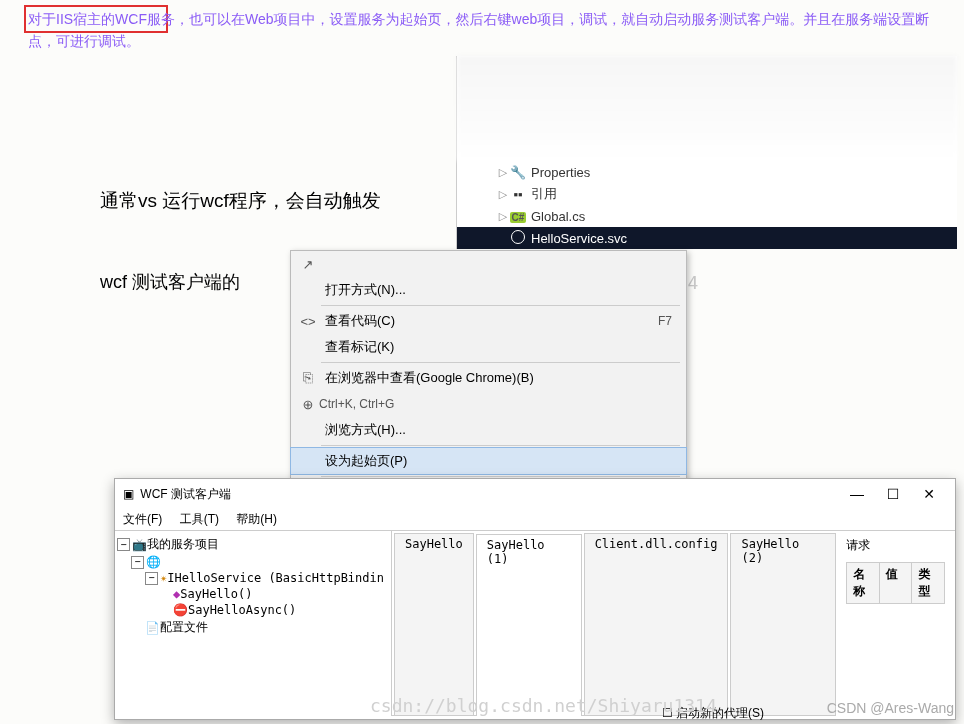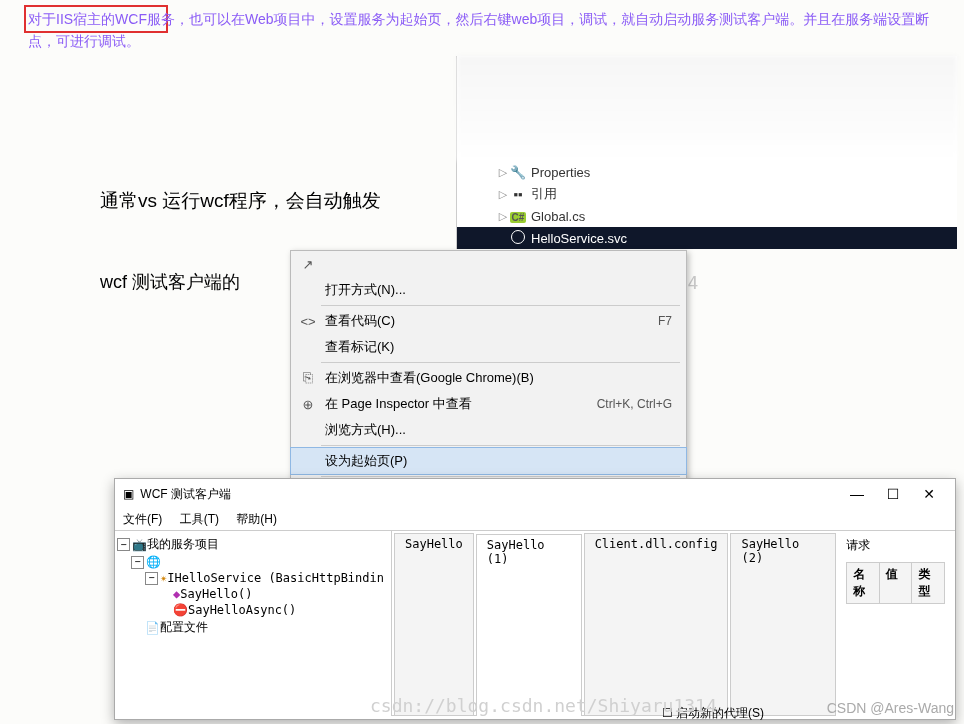--- a/index.html
+++ b/index.html
@@ -318,21 +318,20 @@
     <span class="ctx-icon"></span>
     <span class="ctx-label">查看标记(K)</span>
   </div>
   <div class="ctx-sep"></div>
   <div class="ctx-row">
     <span class="ctx-icon">⎘</span>
     <span class="ctx-label">在浏览器中查看(Google Chrome)(B)</span>
   </div>
   <div class="ctx-row">
     <span class="ctx-icon">⊕</span>
-    <span class="ctx-label">在 Page Inspector 中查看</span>
     <span class="ctx-shortcut">Ctrl+K, Ctrl+G</span>
   </div>
   <div class="ctx-row">
     <span class="ctx-icon"></span>
     <span class="ctx-label">浏览方式(H)...</span>
   </div>
   <div class="ctx-sep"></div>
   <div class="ctx-row hover">
     <span class="ctx-icon"></span>
     <span class="ctx-label">设为起始页(P)</span>

